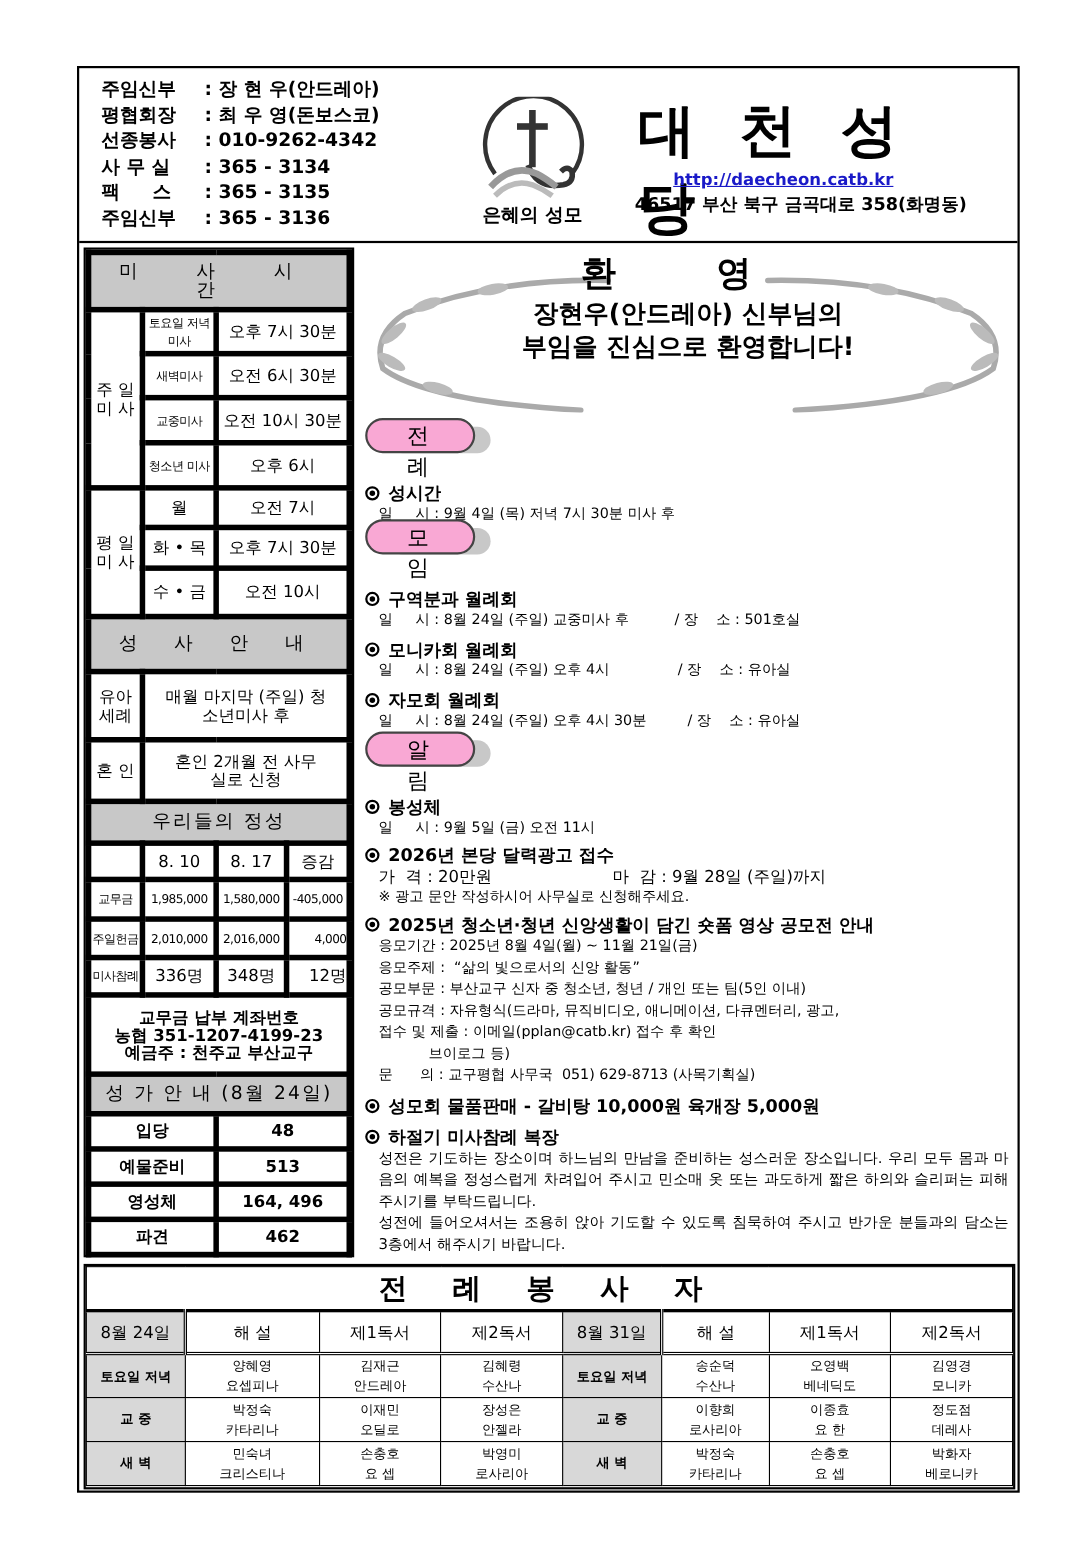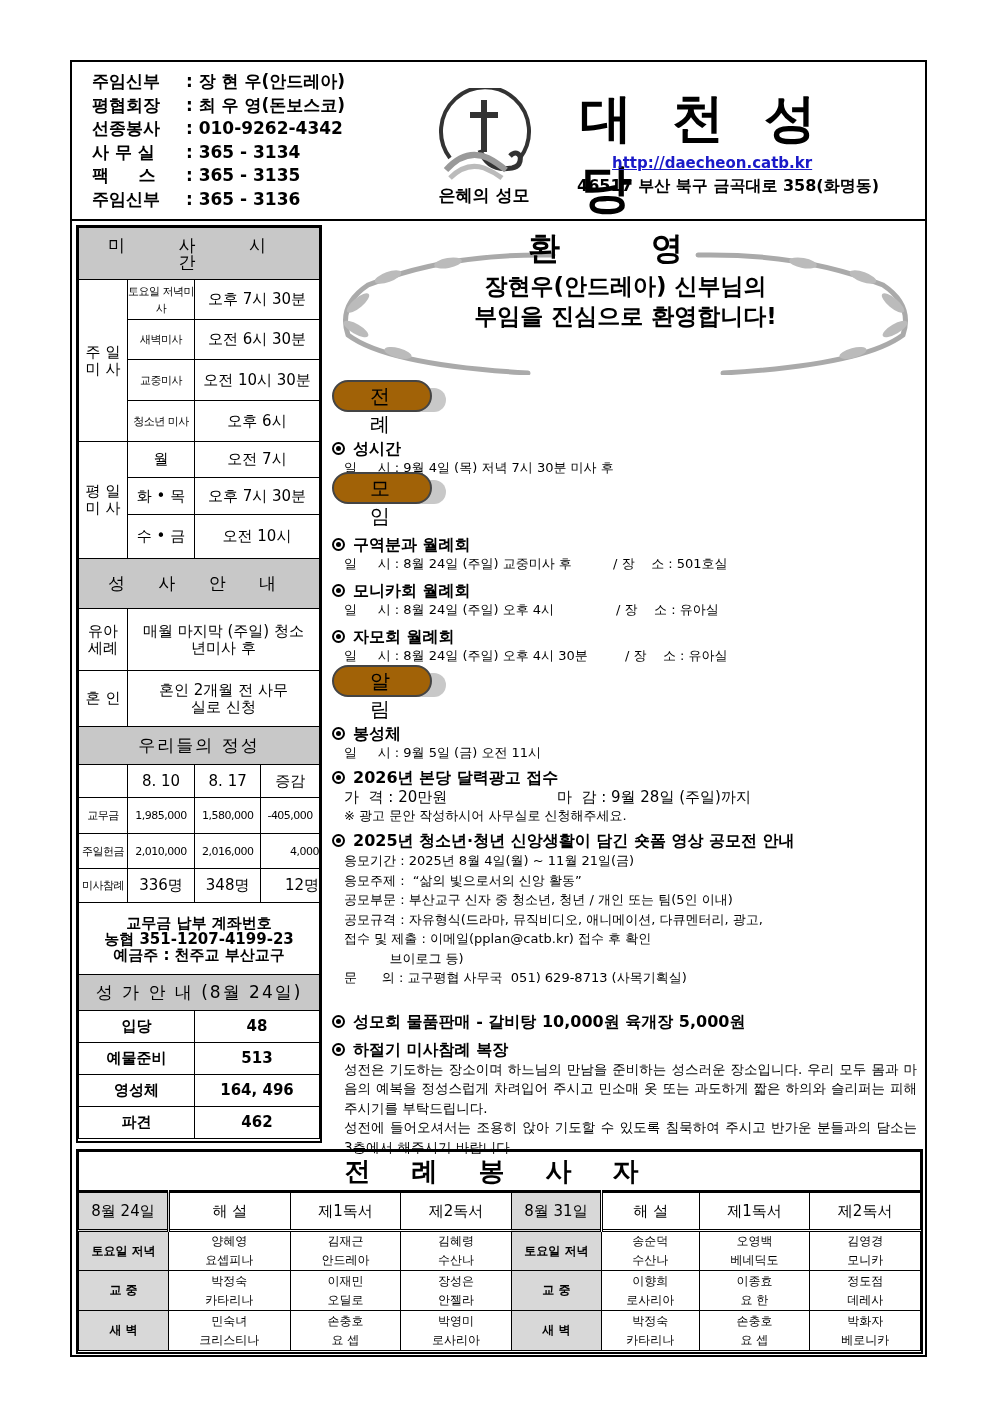--- a/index.html
+++ b/index.html
@@ -15,32 +15,32 @@
   .logo svg { display: block; margin: 0 auto; }
   .logo .cap { font-size: 17px; font-weight: bold; margin-top: 4px; }
   .church-name { position: absolute; left: 508px; top: 22px; font-size: 52px; font-weight: bold; letter-spacing: 40px; }
   .url { position: absolute; left: 540px; top: 92px; font-size: 15px; color: #1a1ac8; text-decoration: underline; font-weight: bold; }
   .addr { position: absolute; left: 505px; top: 114px; font-size: 16px; font-weight: bold; }
 
   
   .left { position: absolute; left: 4px; top: 163px; width: 246px; height: 918px; border: 2px solid #000; }
   table { border-collapse: collapse; }
   .lt { width: 100%; font-family: "DejaVu Sans", sans-serif; }
-  .lt td { border: 1px solid #000000; text-align: center; vertical-align: middle; font-size: 15px; line-height: 17px; }
+  .lt td { border: 5px solid #000000; text-align: center; vertical-align: middle; font-size: 15px; line-height: 17px; }
   .lt .hd { background: #c8c8c8; font-size: 17px; letter-spacing: 2px; }
   .lt .small { font-size: 11px; letter-spacing: -0.5px; }
 
   
   .right { position: absolute; left: 256px; top: 163px; width: 595px; height: 918px; }
   .welcome { position: absolute; left: 0; top: 0; width: 595px; height: 150px; text-align: center; }
   .welcome .title { font-size: 32px; font-weight: bold; letter-spacing: 40px; margin-top: 2px; }
   .welcome .msg { font-size: 23px; font-weight: bold; line-height: 30px; }
   .wreath { position: absolute; left: 0; top: 0; }
   .section { position: absolute; left: 4px; }
-  .pill { display: inline-block; width: 100px; height: 32px; border: 2px solid #444; border-radius: 16px; background: #a16207; font-size: 20px; text-align: center; line-height: 28px; letter-spacing: 22px; padding-left: 18px; position: relative; box-shadow: 18px 4px 0 -4px #c8c8c8; }
+  .pill { display: inline-block; width: 100px; height: 32px; border: 2px solid #444; border-radius: 16px; background: #f9a8d4; font-size: 20px; text-align: center; line-height: 28px; letter-spacing: 22px; padding-left: 18px; position: relative; box-shadow: 18px 4px 0 -4px #c8c8c8; }
   .item-title { font-size: 16px; font-weight: bold; margin-top: 4px; line-height: 20px; }
   .bullet { display: inline-block; width: 13px; height: 13px; border: 2px solid #000; border-radius: 50%; position: relative; margin-right: 8px; vertical-align: -1px; }
   .bullet::after { content: ""; position: absolute; left: 2px; top: 2px; width: 5px; height: 5px; background: #000; border-radius: 50%; }
   .detail { font-size: 13px; padding-left: 12px; line-height: 18px; white-space: pre; }
   .detail2 { font-size: 13px; padding-left: 12px; line-height: 19.5px; white-space: pre; }
   .price { font-size: 15px; padding-left: 12px; line-height: 19px; white-space: pre; }
   .para { font-size: 13.5px; padding-left: 12px; line-height: 19.5px; text-align: justify; width: 585px; }
 
   
   .bottom { position: absolute; left: 4px; top: 1087px; width: 847px; height: 205px; border: 2px solid #000; }
@@ -245,21 +245,21 @@
 
       <div class="item-title" style="margin-top:6px"><span class="bullet"></span><span>2025년 청소년·청년 신앙생활이 담긴 숏폼 영상 공모전 안내</span></div>
       <div class="detail2">응모기간 : 2025년 8월 4일(월) ~ 11월 21일(금)</div>
       <div class="detail2">응모주제 :  “삶의 빛으로서의 신앙 활동”</div>
       <div class="detail2">공모부문 : 부산교구 신자 중 청소년, 청년 / 개인 또는 팀(5인 이내)</div>
       <div class="detail2">공모규격 : 자유형식(드라마, 뮤직비디오, 애니메이션, 다큐멘터리, 광고,</div>
       <div class="detail2">접수 및 제출 : 이메일(pplan@catb.kr) 접수 후 확인</div>
       <div class="detail2">           브이로그 등)</div>
       <div class="detail2">문      의 : 교구평협 사무국  051) 629-8713 (사목기획실)</div>
 
-      <div class="item-title" style="margin-top:24px"><span class="bullet"></span><span>성모회 물품판매 - 갈비탕 10,000원    육개장 5,000원</span></div>
+      <div class="item-title" style="margin-top:8px"><span class="bullet"></span><span>성모회 물품판매 - 갈비탕 10,000원    육개장 5,000원</span></div>
 
       <div class="item-title" style="margin-top:8px"><span class="bullet"></span><span>하절기 미사참례 복장</span></div>
       <div class="para">성전은 기도하는 장소이며 하느님의 만남을 준비하는 성스러운 장소입니다. 우리 모두 몸과 마음의 예복을 정성스럽게 차려입어 주시고 민소매 옷 또는 과도하게 짧은 하의와 슬리퍼는 피해주시기를 부탁드립니다.</div>
       <div class="para">성전에 들어오셔서는 조용히 앉아 기도할 수 있도록 침묵하여 주시고 반가운 분들과의 담소는 3층에서 해주시기 바랍니다.</div>
     </div>
   </div>
 
   <div class="bottom">
     <table class="bt">
       <tbody>

